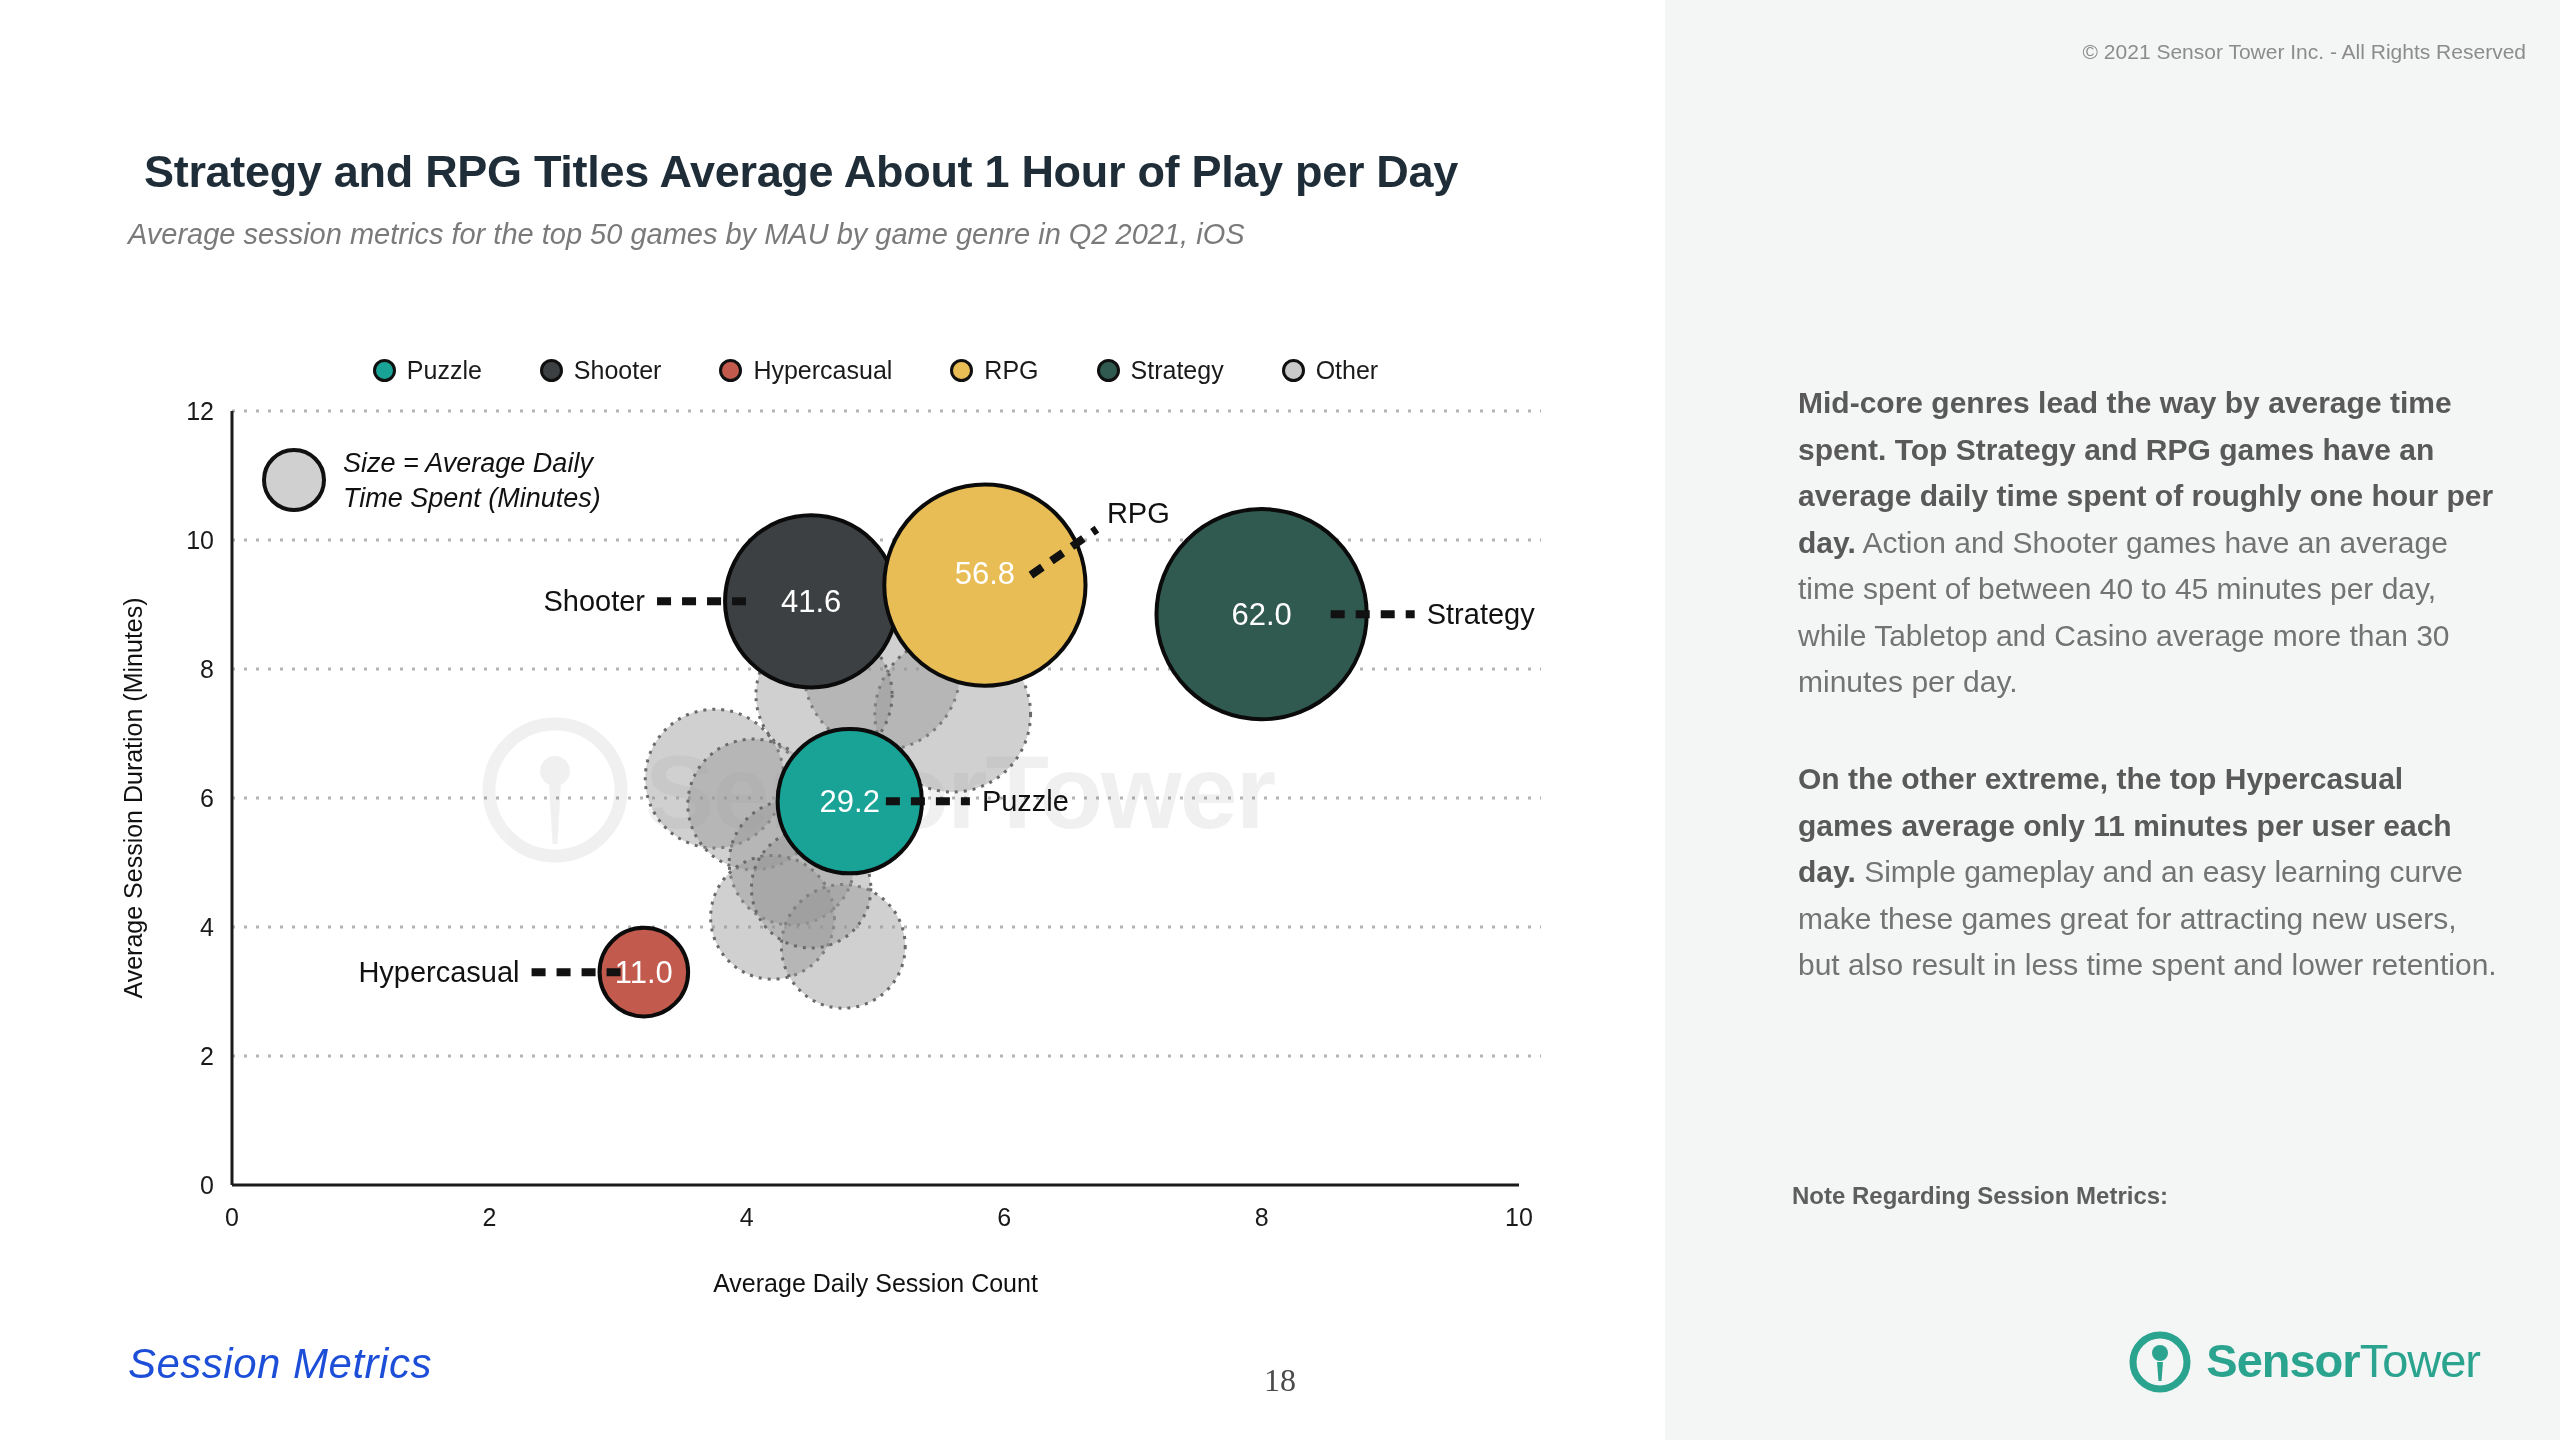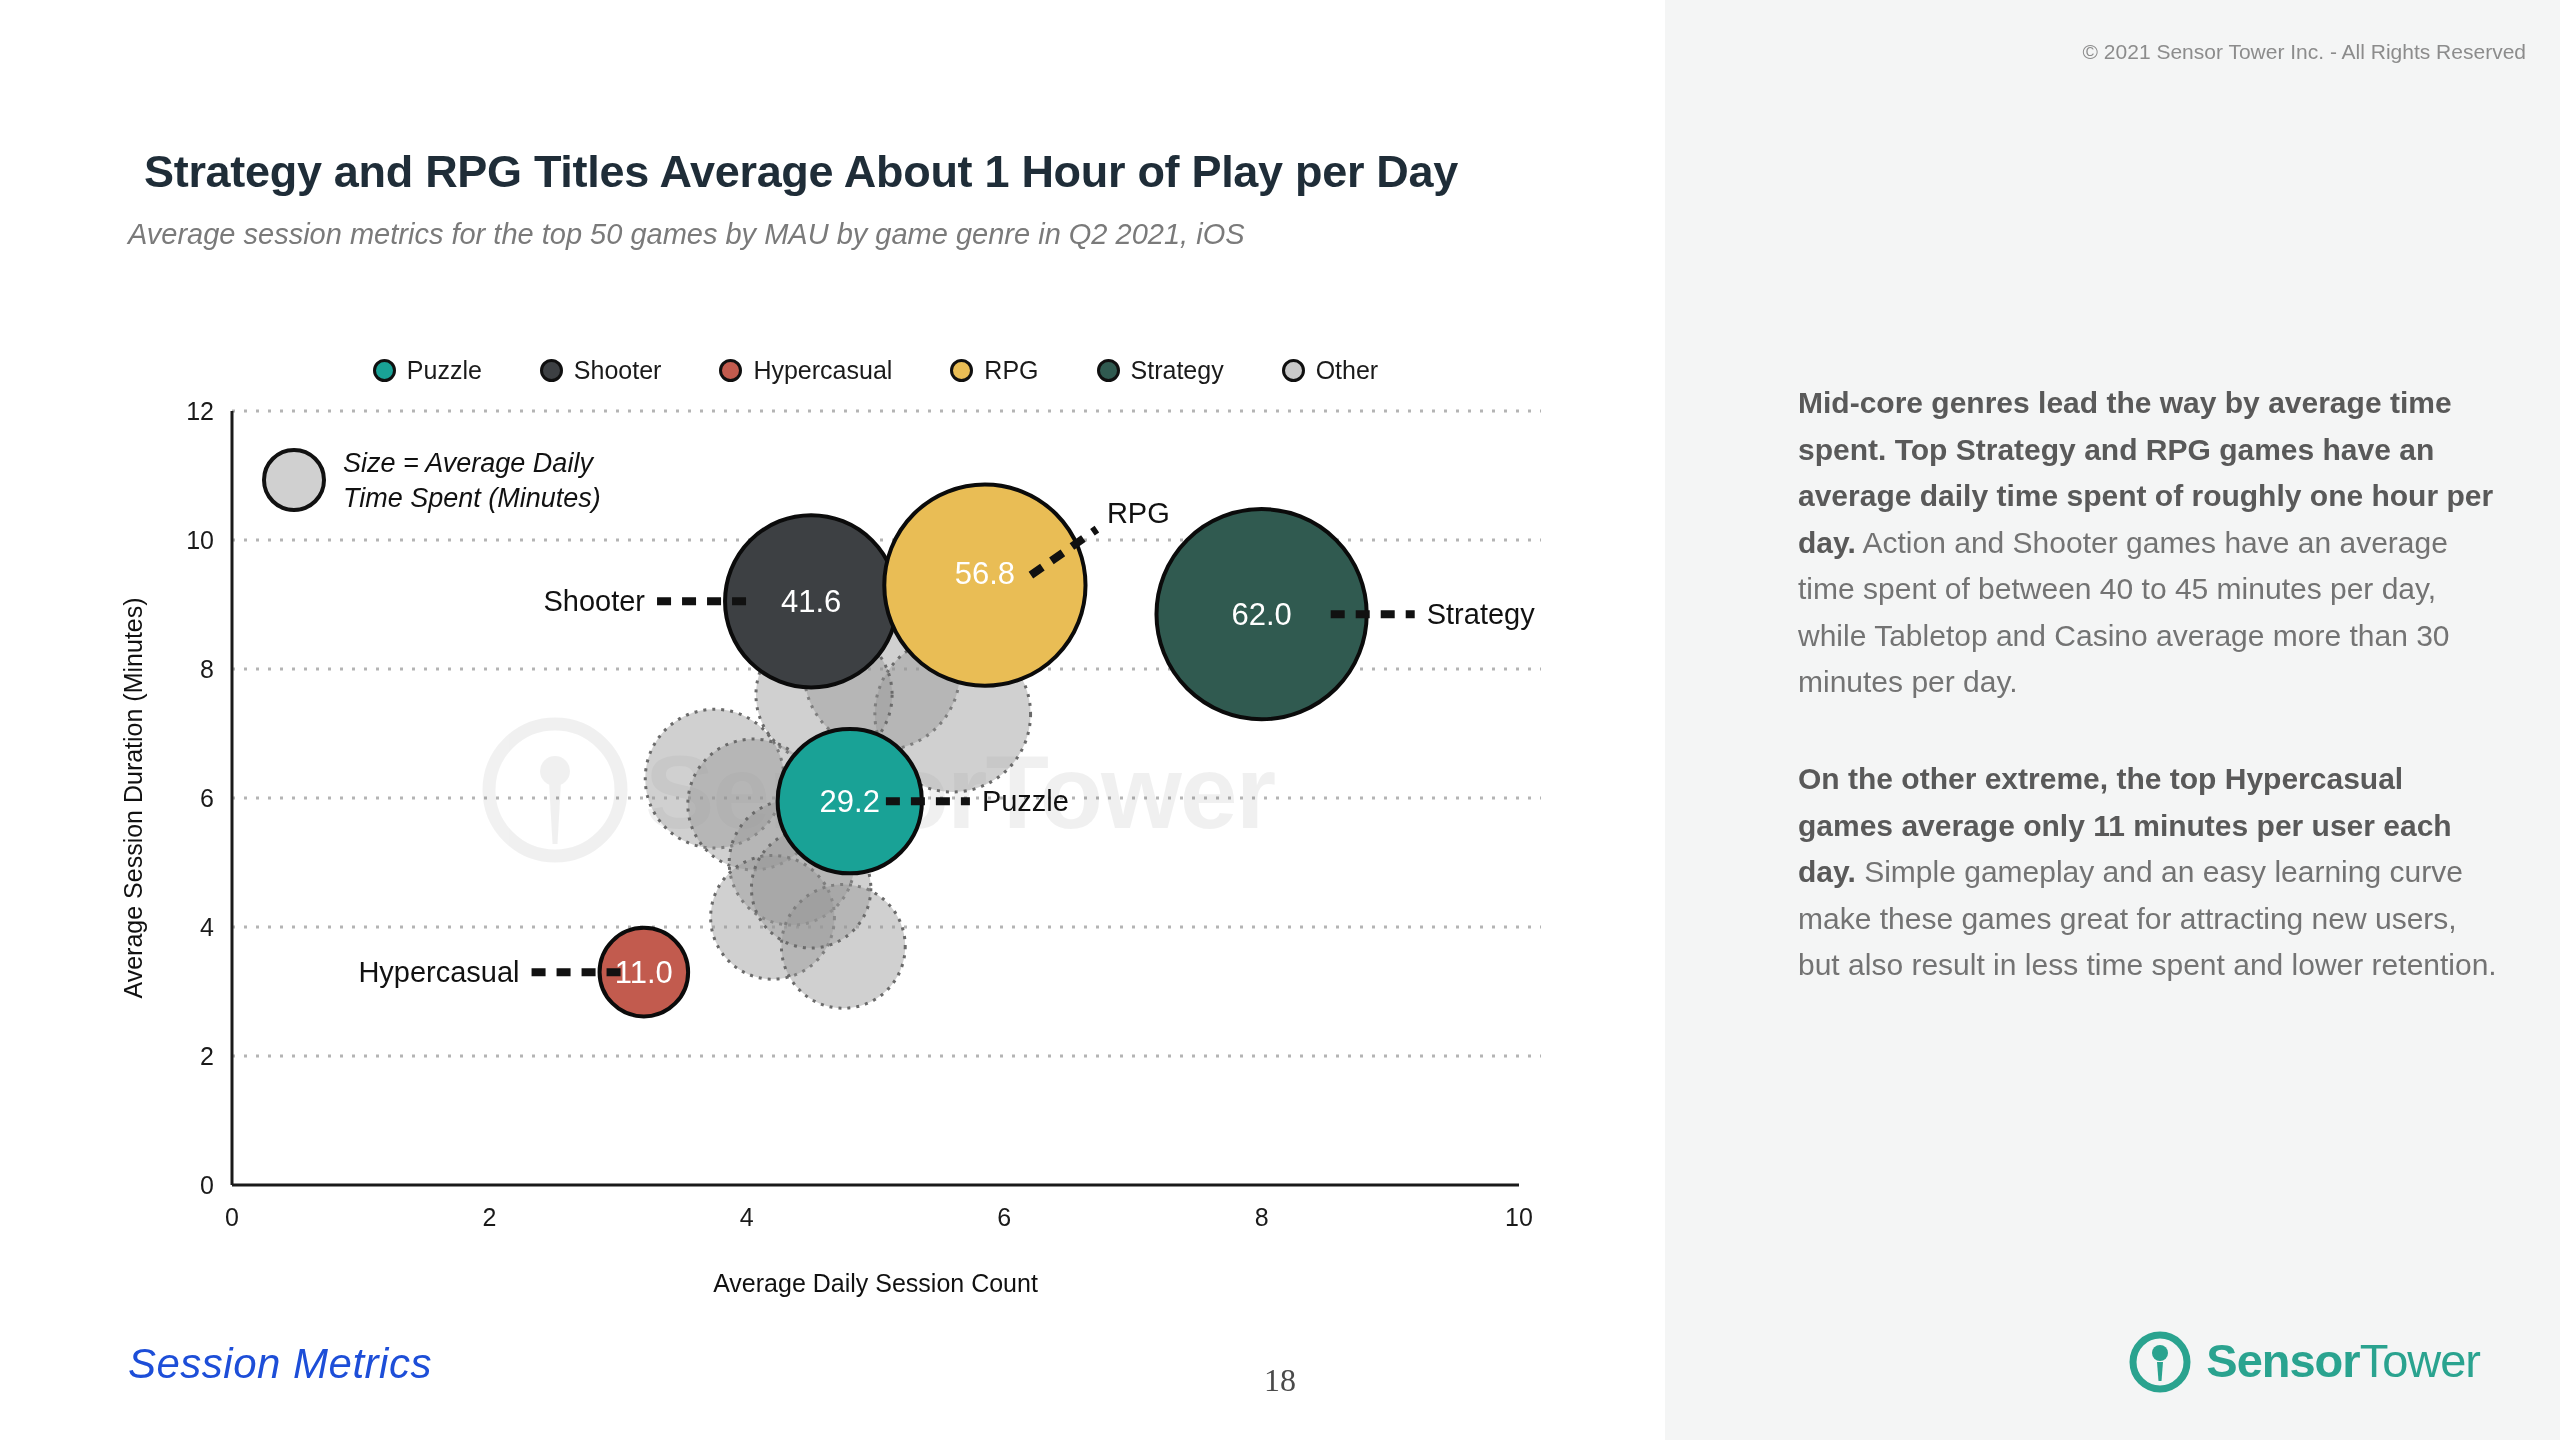--- a/index.html
+++ b/index.html
@@ -170,20 +170,21 @@
   <strong>Mid-core genres lead the way by average time spent. Top Strategy and RPG games have an average daily time spent of roughly one hour per day.</strong>
   <span>Action and Shooter games have an average time spent of between 40 to 45 minutes per day, while Tabletop and Casino average more than 30 minutes per day.</span>
 </p>
 
 <p class="panel-text para2">
   <strong>On the other extreme, the top Hypercasual games average only 11 minutes per user each day.</strong>
   <span>Simple gameplay and an easy learning curve make these games great for attracting new users, but also result in less time spent and lower retention.</span>
 </p>
 
 <div class="note">
+  <div class="note-title">Note Regarding Session Metrics:</div>
 </div>
 
 <div class="section-label">Session Metrics</div>
 <div class="page-number">18</div>
 
 <div class="logo">
   <svg width="68" height="76" viewBox="0 0 68 76">
     <circle cx="34" cy="40" r="27" fill="none" stroke="#2aa38f" stroke-width="7"></circle>
     <circle cx="34" cy="31" r="8" fill="#2aa38f"></circle>
     <path d="M31 40 L37 40 L35.5 59 L32.5 59 Z" fill="#2aa38f"></path>

